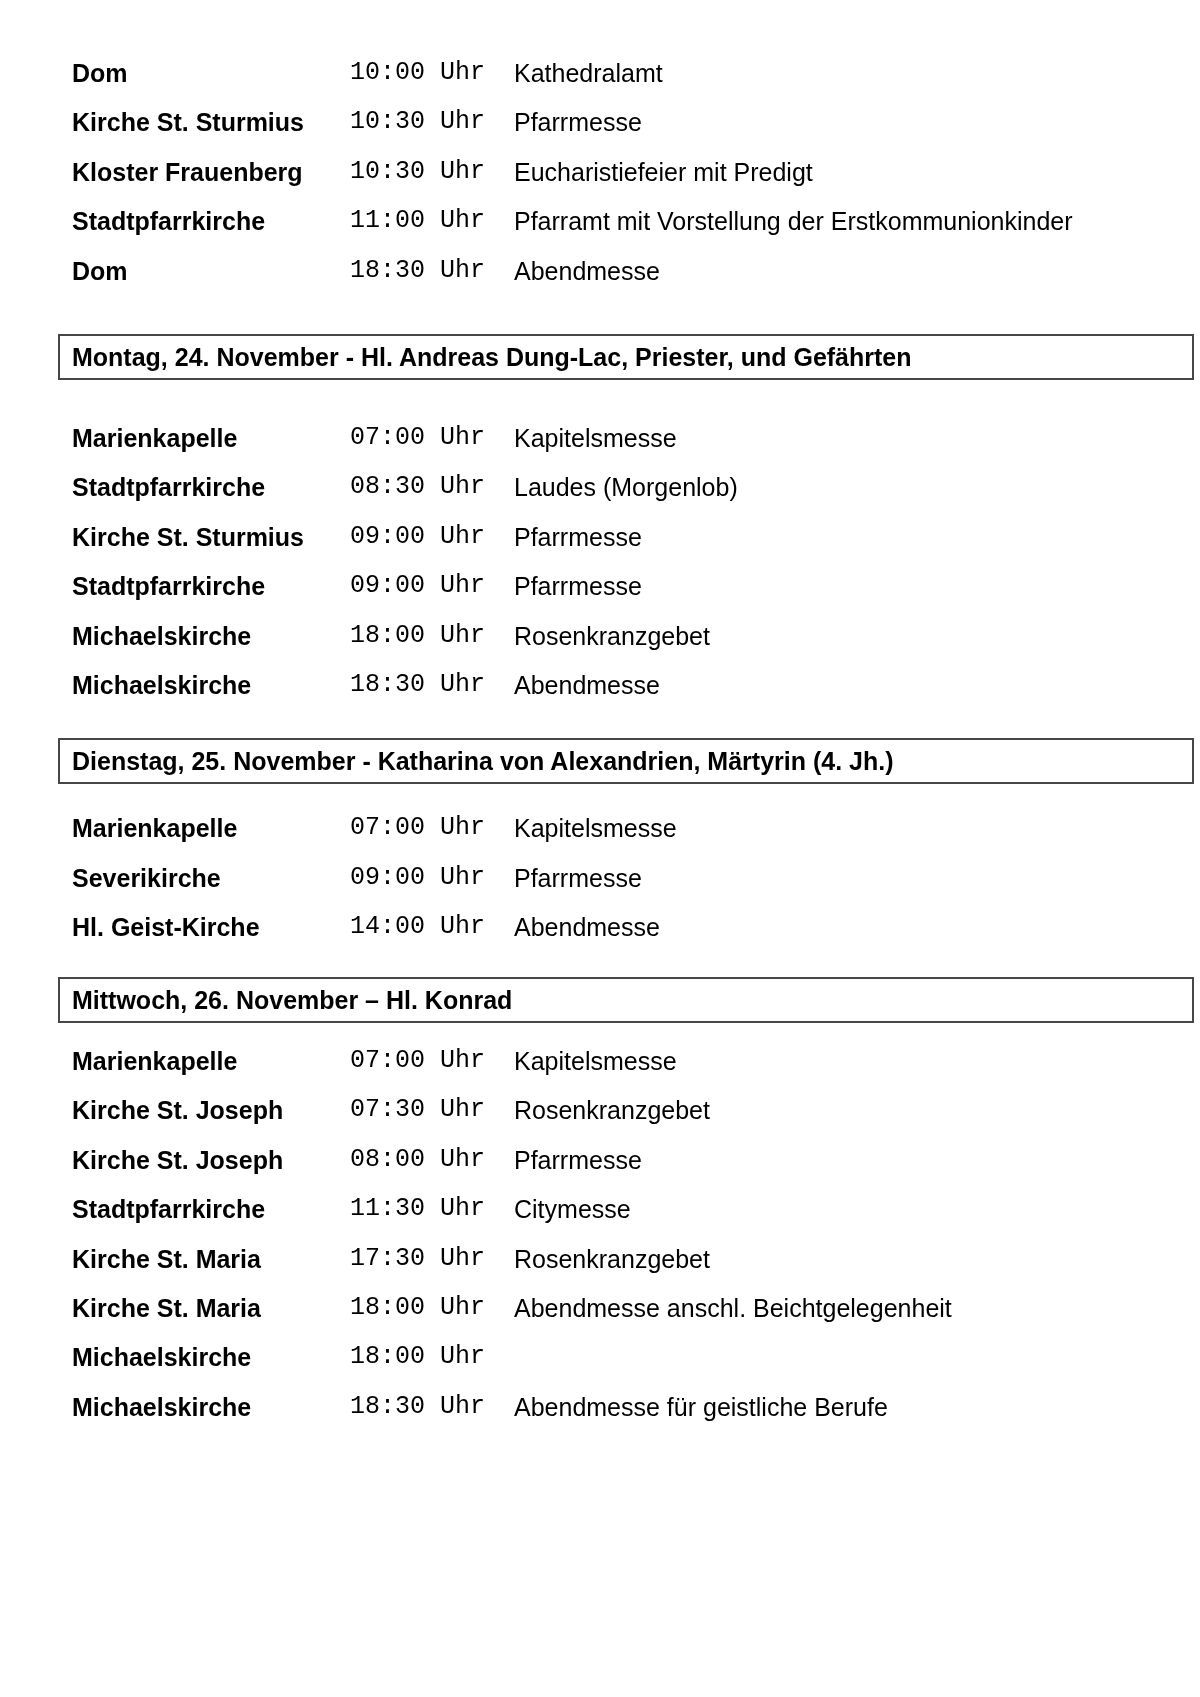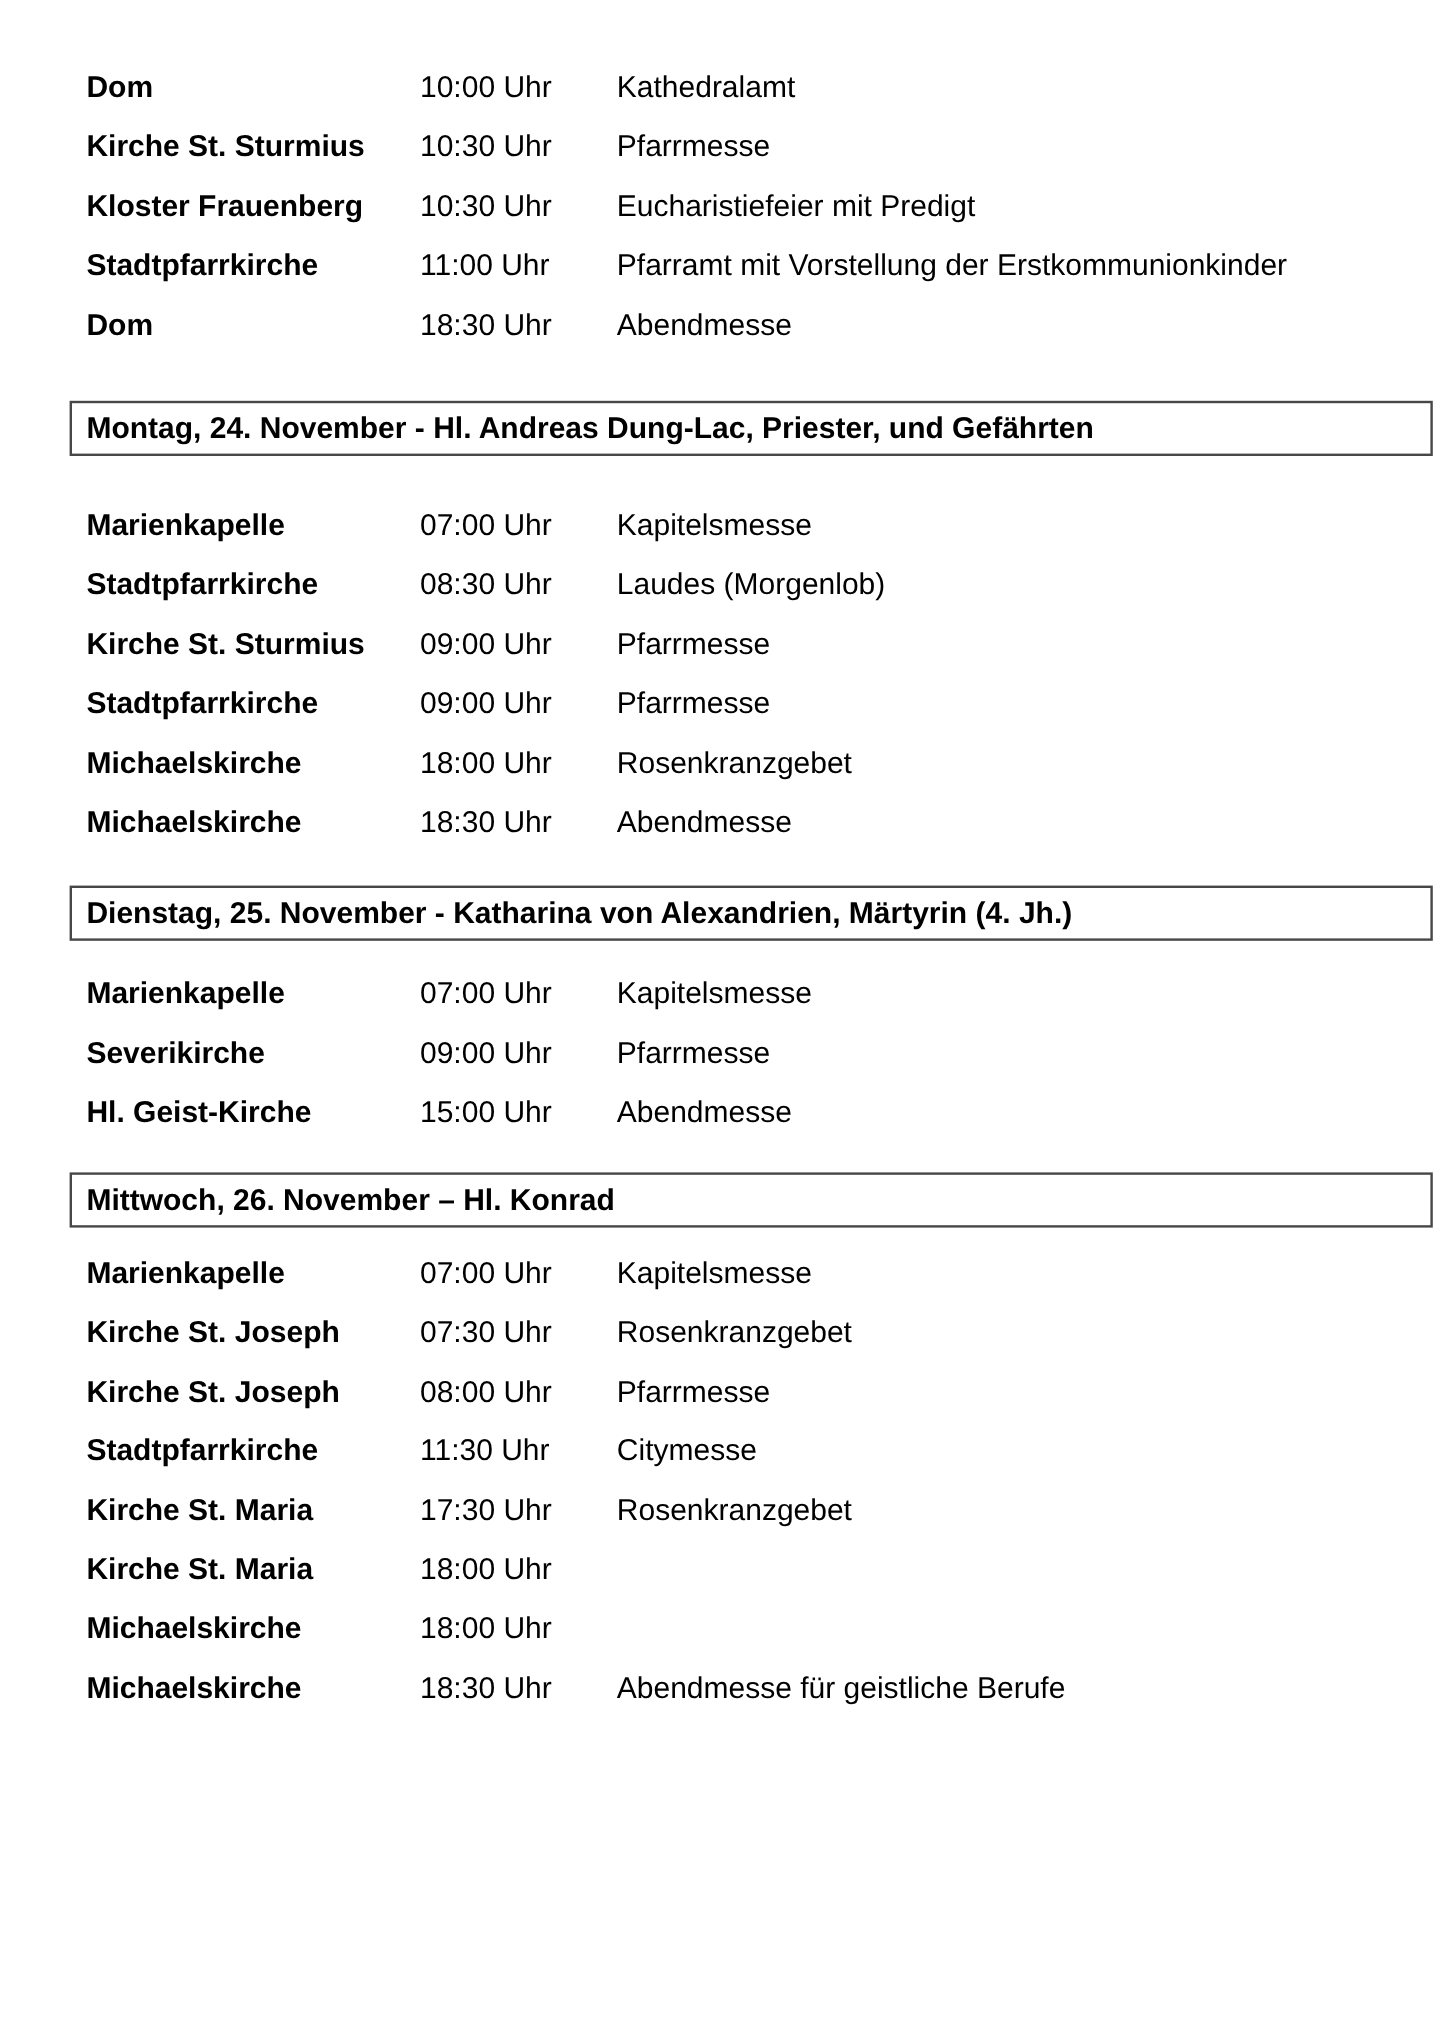--- a/index.html
+++ b/index.html
@@ -27,20 +27,21 @@
   }
   .row .loc {
     position: absolute;
     left: 72px;
     font-weight: bold;
   }
   .row .time {
     position: absolute;
     left: 350px;
     font-weight: normal;
+    font-family: Liberation Mono, monospace;
   }
   .row .svc {
     position: absolute;
     left: 514px;
     font-weight: normal;
     text-align: center;
   }
   .day-header {
     position: absolute;
     left: 58px;
@@ -132,21 +133,21 @@
     <span class="time">07:00 Uhr</span>
     <span class="svc">Kapitelsmesse</span>
   </div>
   <div class="row" style="top:864px">
     <span class="loc">Severikirche</span>
     <span class="time">09:00 Uhr</span>
     <span class="svc">Pfarrmesse</span>
   </div>
   <div class="row" style="top:913px">
     <span class="loc">Hl. Geist-Kirche</span>
-    <span class="time">15:00 Uhr</span>
+    <span class="time">14:00 Uhr</span>
     <span class="svc">Abendmesse</span>
   </div>
 
   <div class="day-header" style="top:977px">
     <span>Mittwoch, 26. November – Hl. Konrad</span>
   </div>
 
   <div class="row" style="top:1047px">
     <span class="loc">Marienkapelle</span>
     <span class="time">07:00 Uhr</span>
@@ -168,20 +169,21 @@
     <span class="svc">Citymesse</span>
   </div>
   <div class="row" style="top:1245px">
     <span class="loc">Kirche St. Maria</span>
     <span class="time">17:30 Uhr</span>
     <span class="svc">Rosenkranzgebet</span>
   </div>
   <div class="row" style="top:1294px">
     <span class="loc">Kirche St. Maria</span>
     <span class="time">18:00 Uhr</span>
+    <span class="svc">Abendmesse anschl. Beichtgelegenheit</span>
   </div>
   <div class="row" style="top:1343px">
     <span class="loc">Michaelskirche</span>
     <span class="time">18:00 Uhr</span>
   </div>
   <div class="row" style="top:1393px">
     <span class="loc">Michaelskirche</span>
     <span class="time">18:30 Uhr</span>
     <span class="svc">Abendmesse für geistliche Berufe</span>
   </div>

